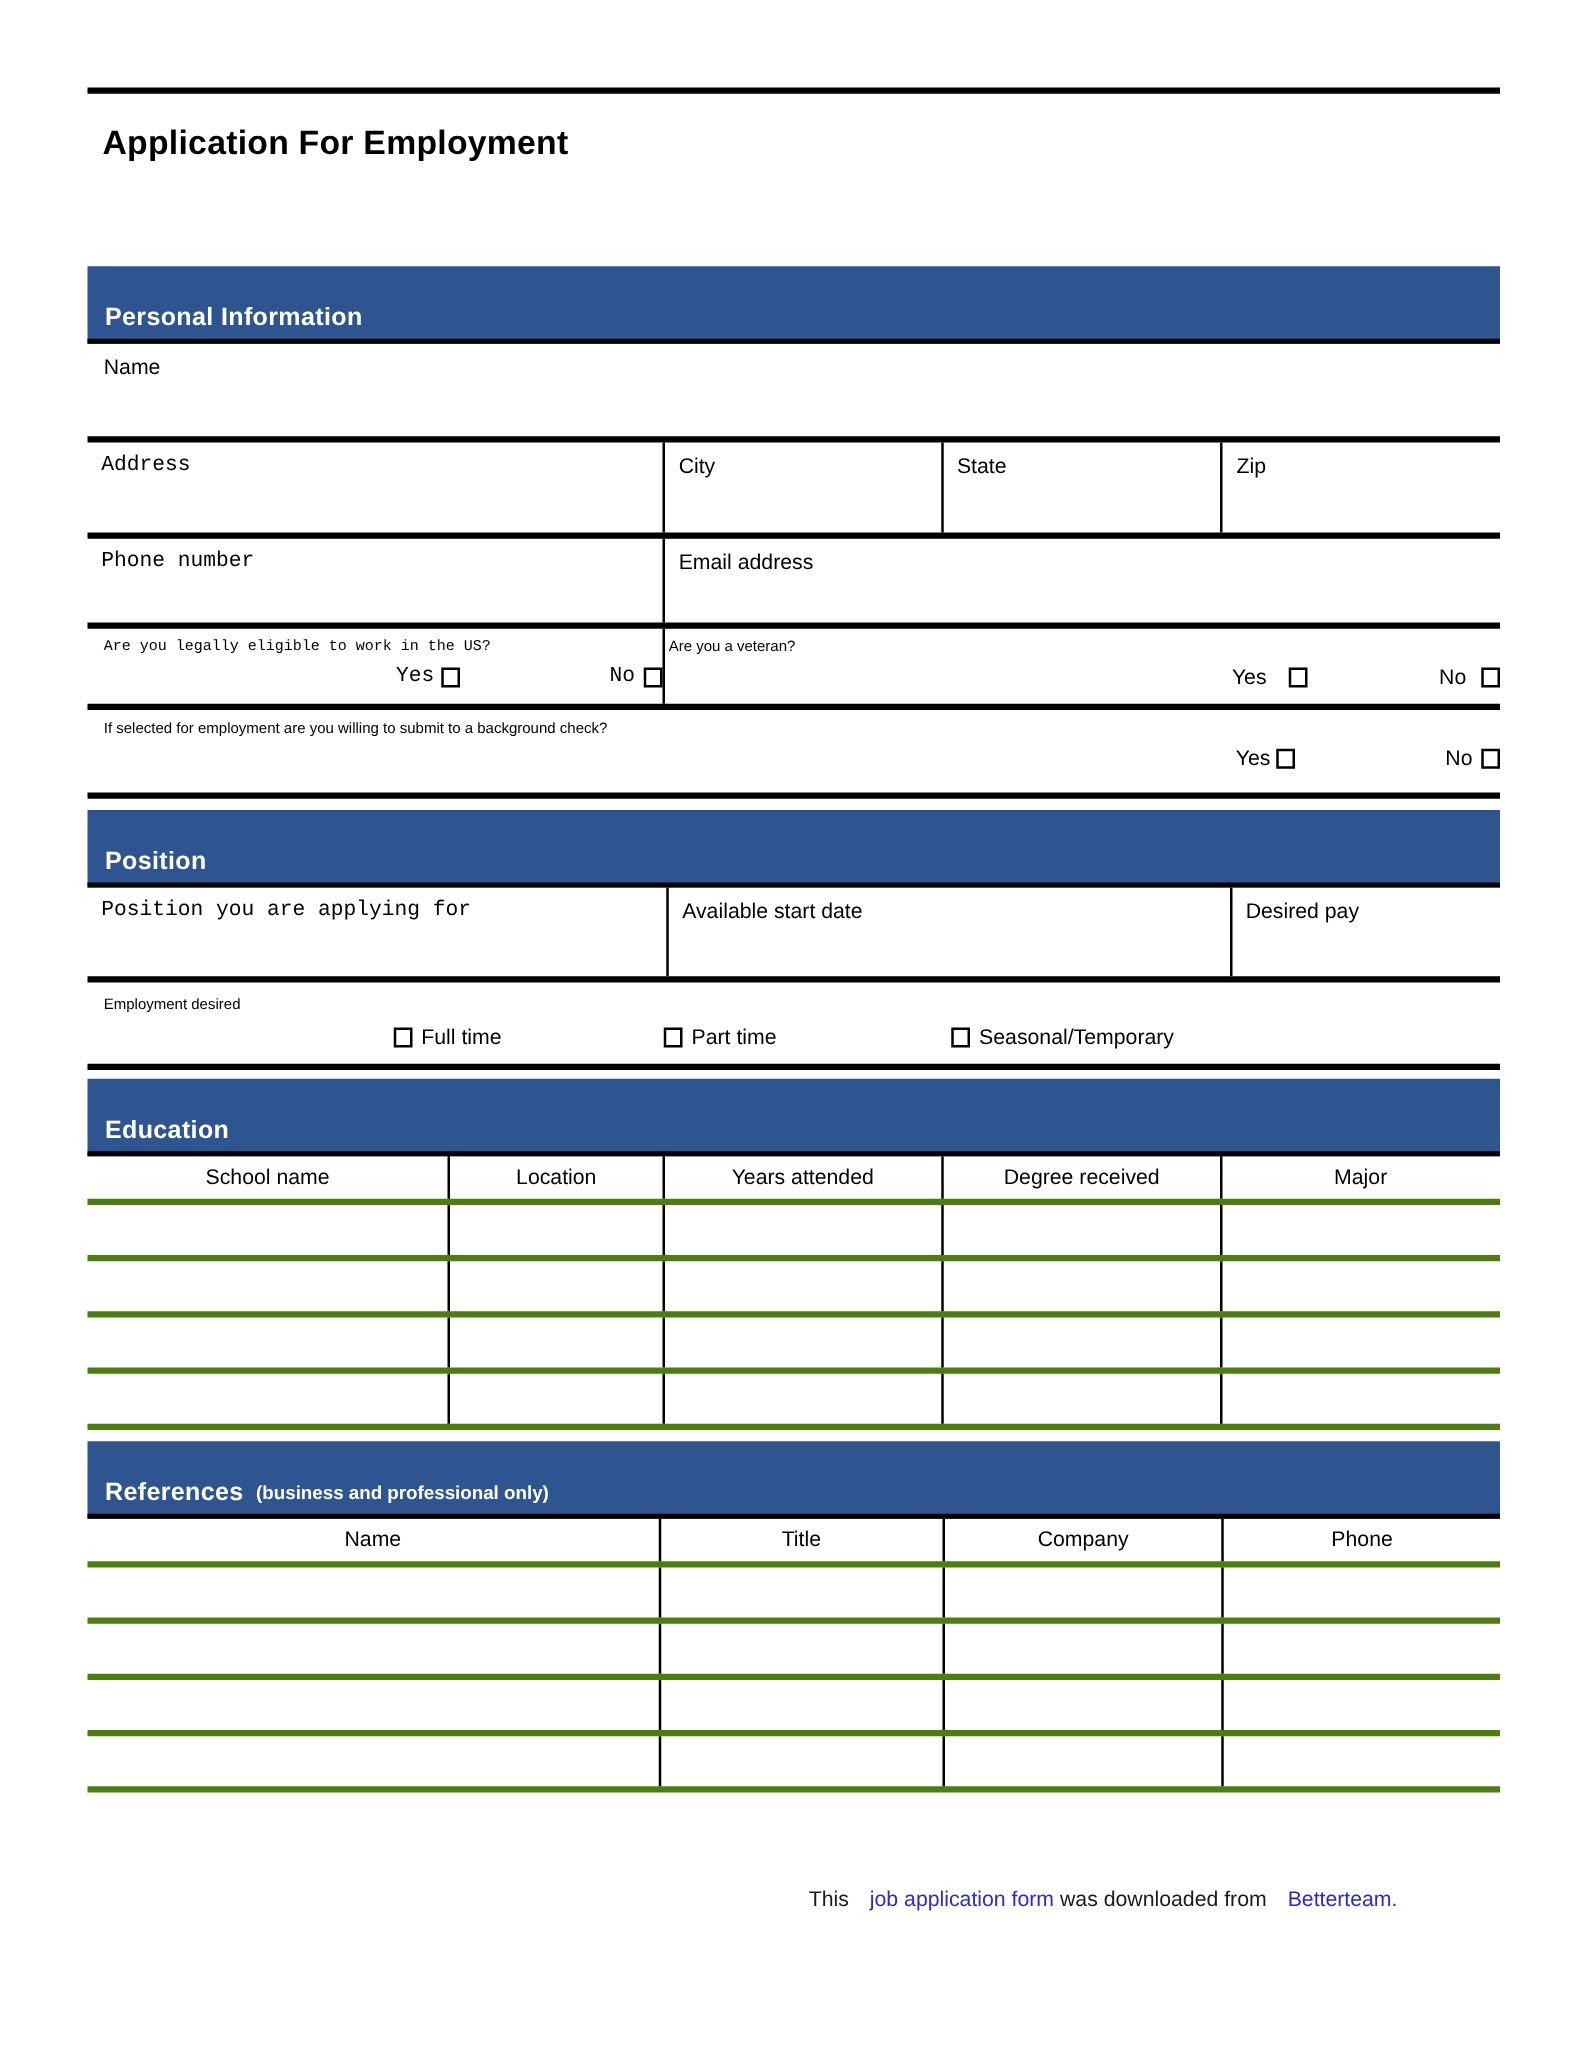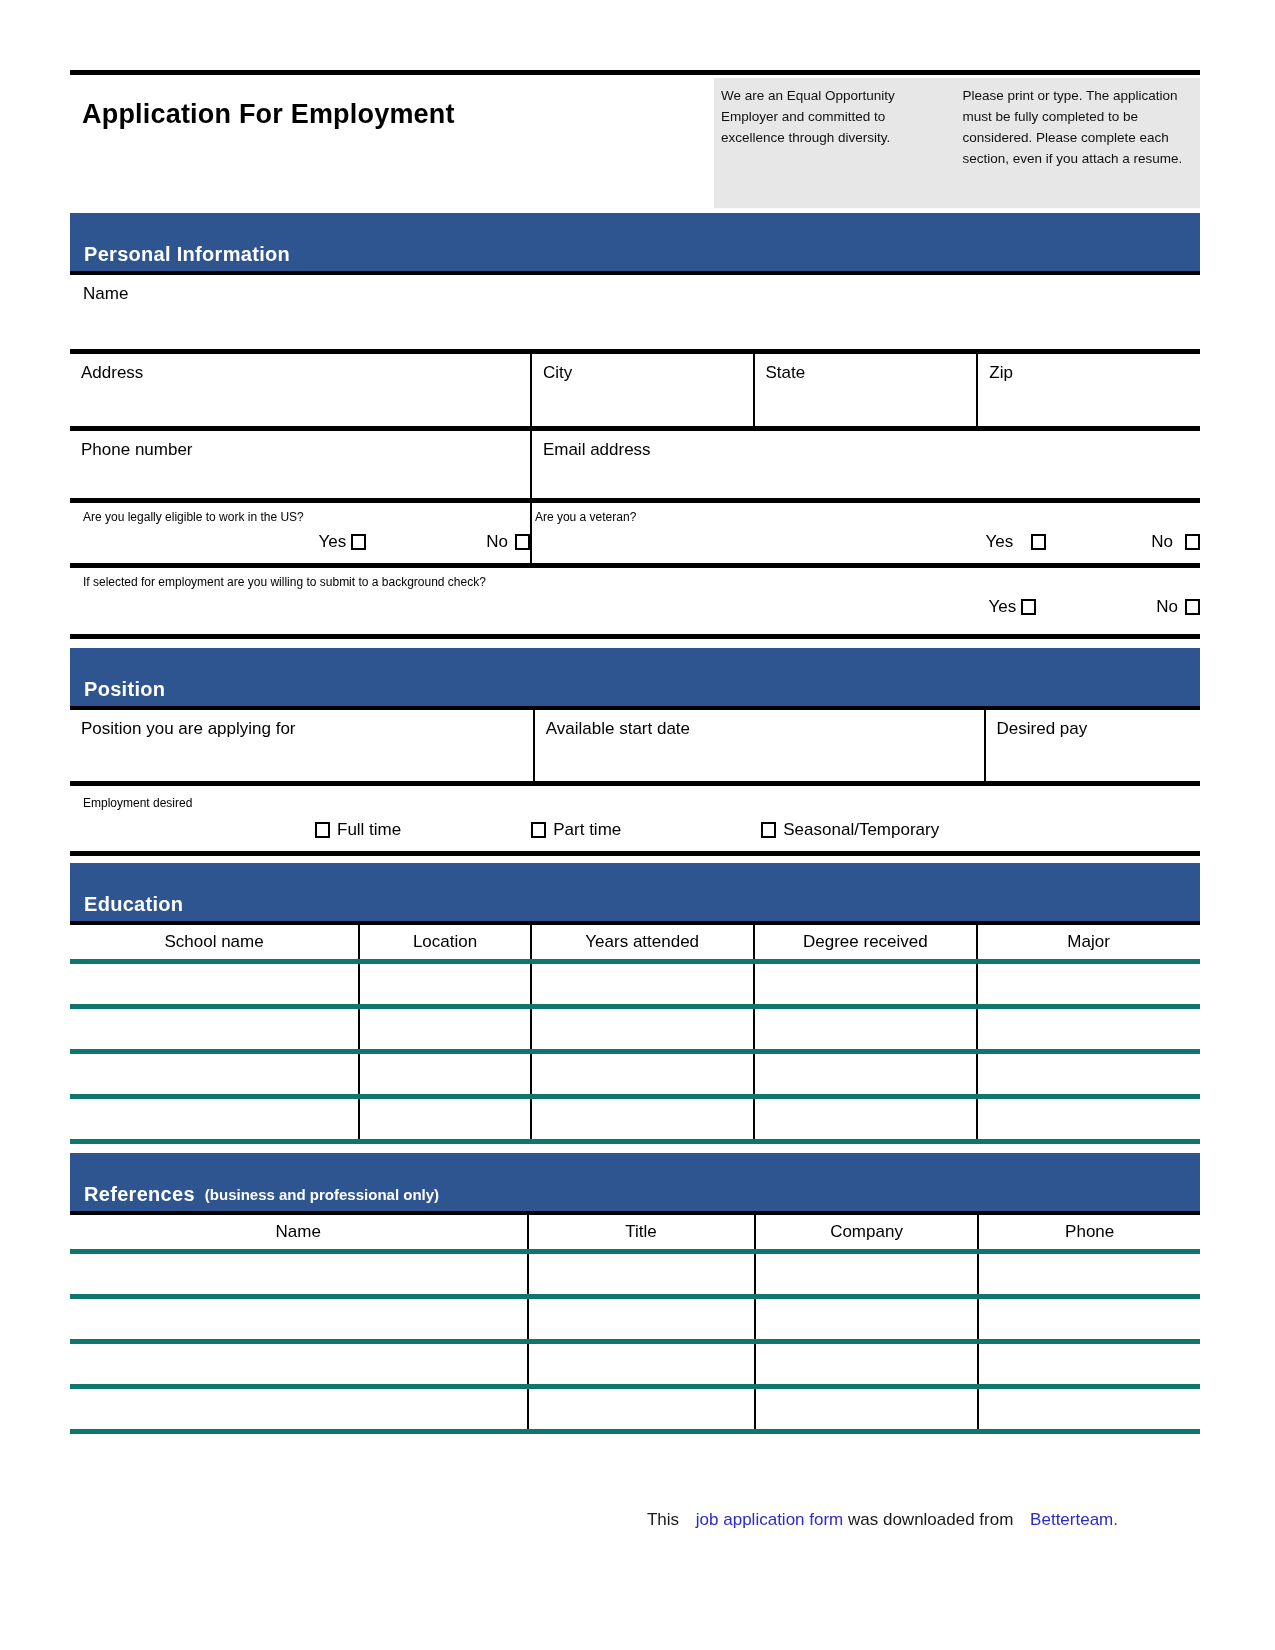--- a/index.html
+++ b/index.html
@@ -33,21 +33,21 @@
   .row { position:relative; }
   .cells { display:flex; border-top:5px solid #000; }
   .cell { padding:9px 0 0 11px; font-size:17px; }
   .cell + .cell { border-left:2px solid #000; }
   .label { font-size:17px; }
 
   .name-row { height:74px; padding:9px 0 0 13px; }
 
   .address-row { height:77px; }
   .phone-row { height:72px; }
-  .w-40 { width:40.7%; } .w-20a { width:19.7%; } .w-20b { width:19.8%; } .w-20c { width:19.7%; }
+  .w-40 { width:40.7%;font-family:Liberation Mono, monospace; } .w-20a { width:19.7%; } .w-20b { width:19.8%; } .w-20c { width:19.7%; }
   .w-60 { width:59.3%; }
   .w-pos2 { width:39.6%; }
 
   .elig-row { height:70px; border-bottom:5px solid #000; }
   .elig-row .cell { padding-top:7px; }
   .bg-row { height:71px; border-bottom:5px solid #000; padding:7px 0 0 13px; }
 
   .yn-line { display:flex; align-items:center; margin-top:8px; font-size:17px;justify-content:flex-end; }
   .cb { width:15px; height:16px; border:2px solid #000; background:#fff; display:inline-block; flex:0 0 auto; }
   .q { font-size:12px; }
@@ -59,21 +59,21 @@
   .position-section { margin-top:9px; }
   .position-row { height:76px; border-bottom:5px solid #000; }
   .employment-block { height:70px; border-bottom:5px solid #000; padding:10px 0 0 13px; }
   .options-line { display:flex; align-items:center; margin-top:10px; }
   .opt { display:inline-flex; align-items:center; gap:7px; font-size:17px; }
   .opt-1 { margin-left:232px; } .opt-2 { margin-left:130px; } .opt-3 { margin-left:140px; }
 
   
   .education-section { margin-top:7px; }
   .references-section { margin-top:9px; }
-  .trow { display:flex; border-bottom:5px solid #0f766e; }
+  .trow { display:flex; border-bottom:5px solid #4d7c0f; }
   .thead .tcell { display:flex; align-items:center; justify-content:center; font-size:17px; padding:0; }
   .thead { height:39px; }
   .tdata { height:45px; }
   .tcell + .tcell { border-left:2px solid #000; }
   .e-1 { width:25.5%; } .e-2 { width:15.2%; } .e-3 { width:19.7%; } .e-4 { width:19.8%; } .e-5 { width:19.7%; }
   .r-1 { width:40.4%; } .r-2 { width:20.1%; } .r-3 { width:19.8%; } .r-4 { width:19.7%; }
 
   
   .footer { margin-top:76px; font-size:17px; text-align:right; padding-right:82px; color:#1a1a1a; }
   .footer a { color:#2b2bcd; text-decoration:none;margin-left:12px; }
@@ -81,24 +81,20 @@
 </head>
 <body>
 
 <div class="page">
   <div class="content">
 
     <div class="top-rule"></div>
 
     <div class="header">
       <div class="page-title">Application For Employment</div>
-      <div class="notice-box">
-        <p>We are an Equal Opportunity Employer and committed to excellence through diversity.</p>
-        <p>Please print or type. The application must be fully completed to be considered. Please complete each section, even if you attach a resume.</p>
-      </div>
     </div>
 
     <div class="section personal-section">
       <div class="section-bar">
         <span class="bar-title">Personal Information</span>
       </div>
 
       <div class="row name-row">
         <span class="label">Name</span>
       </div>

